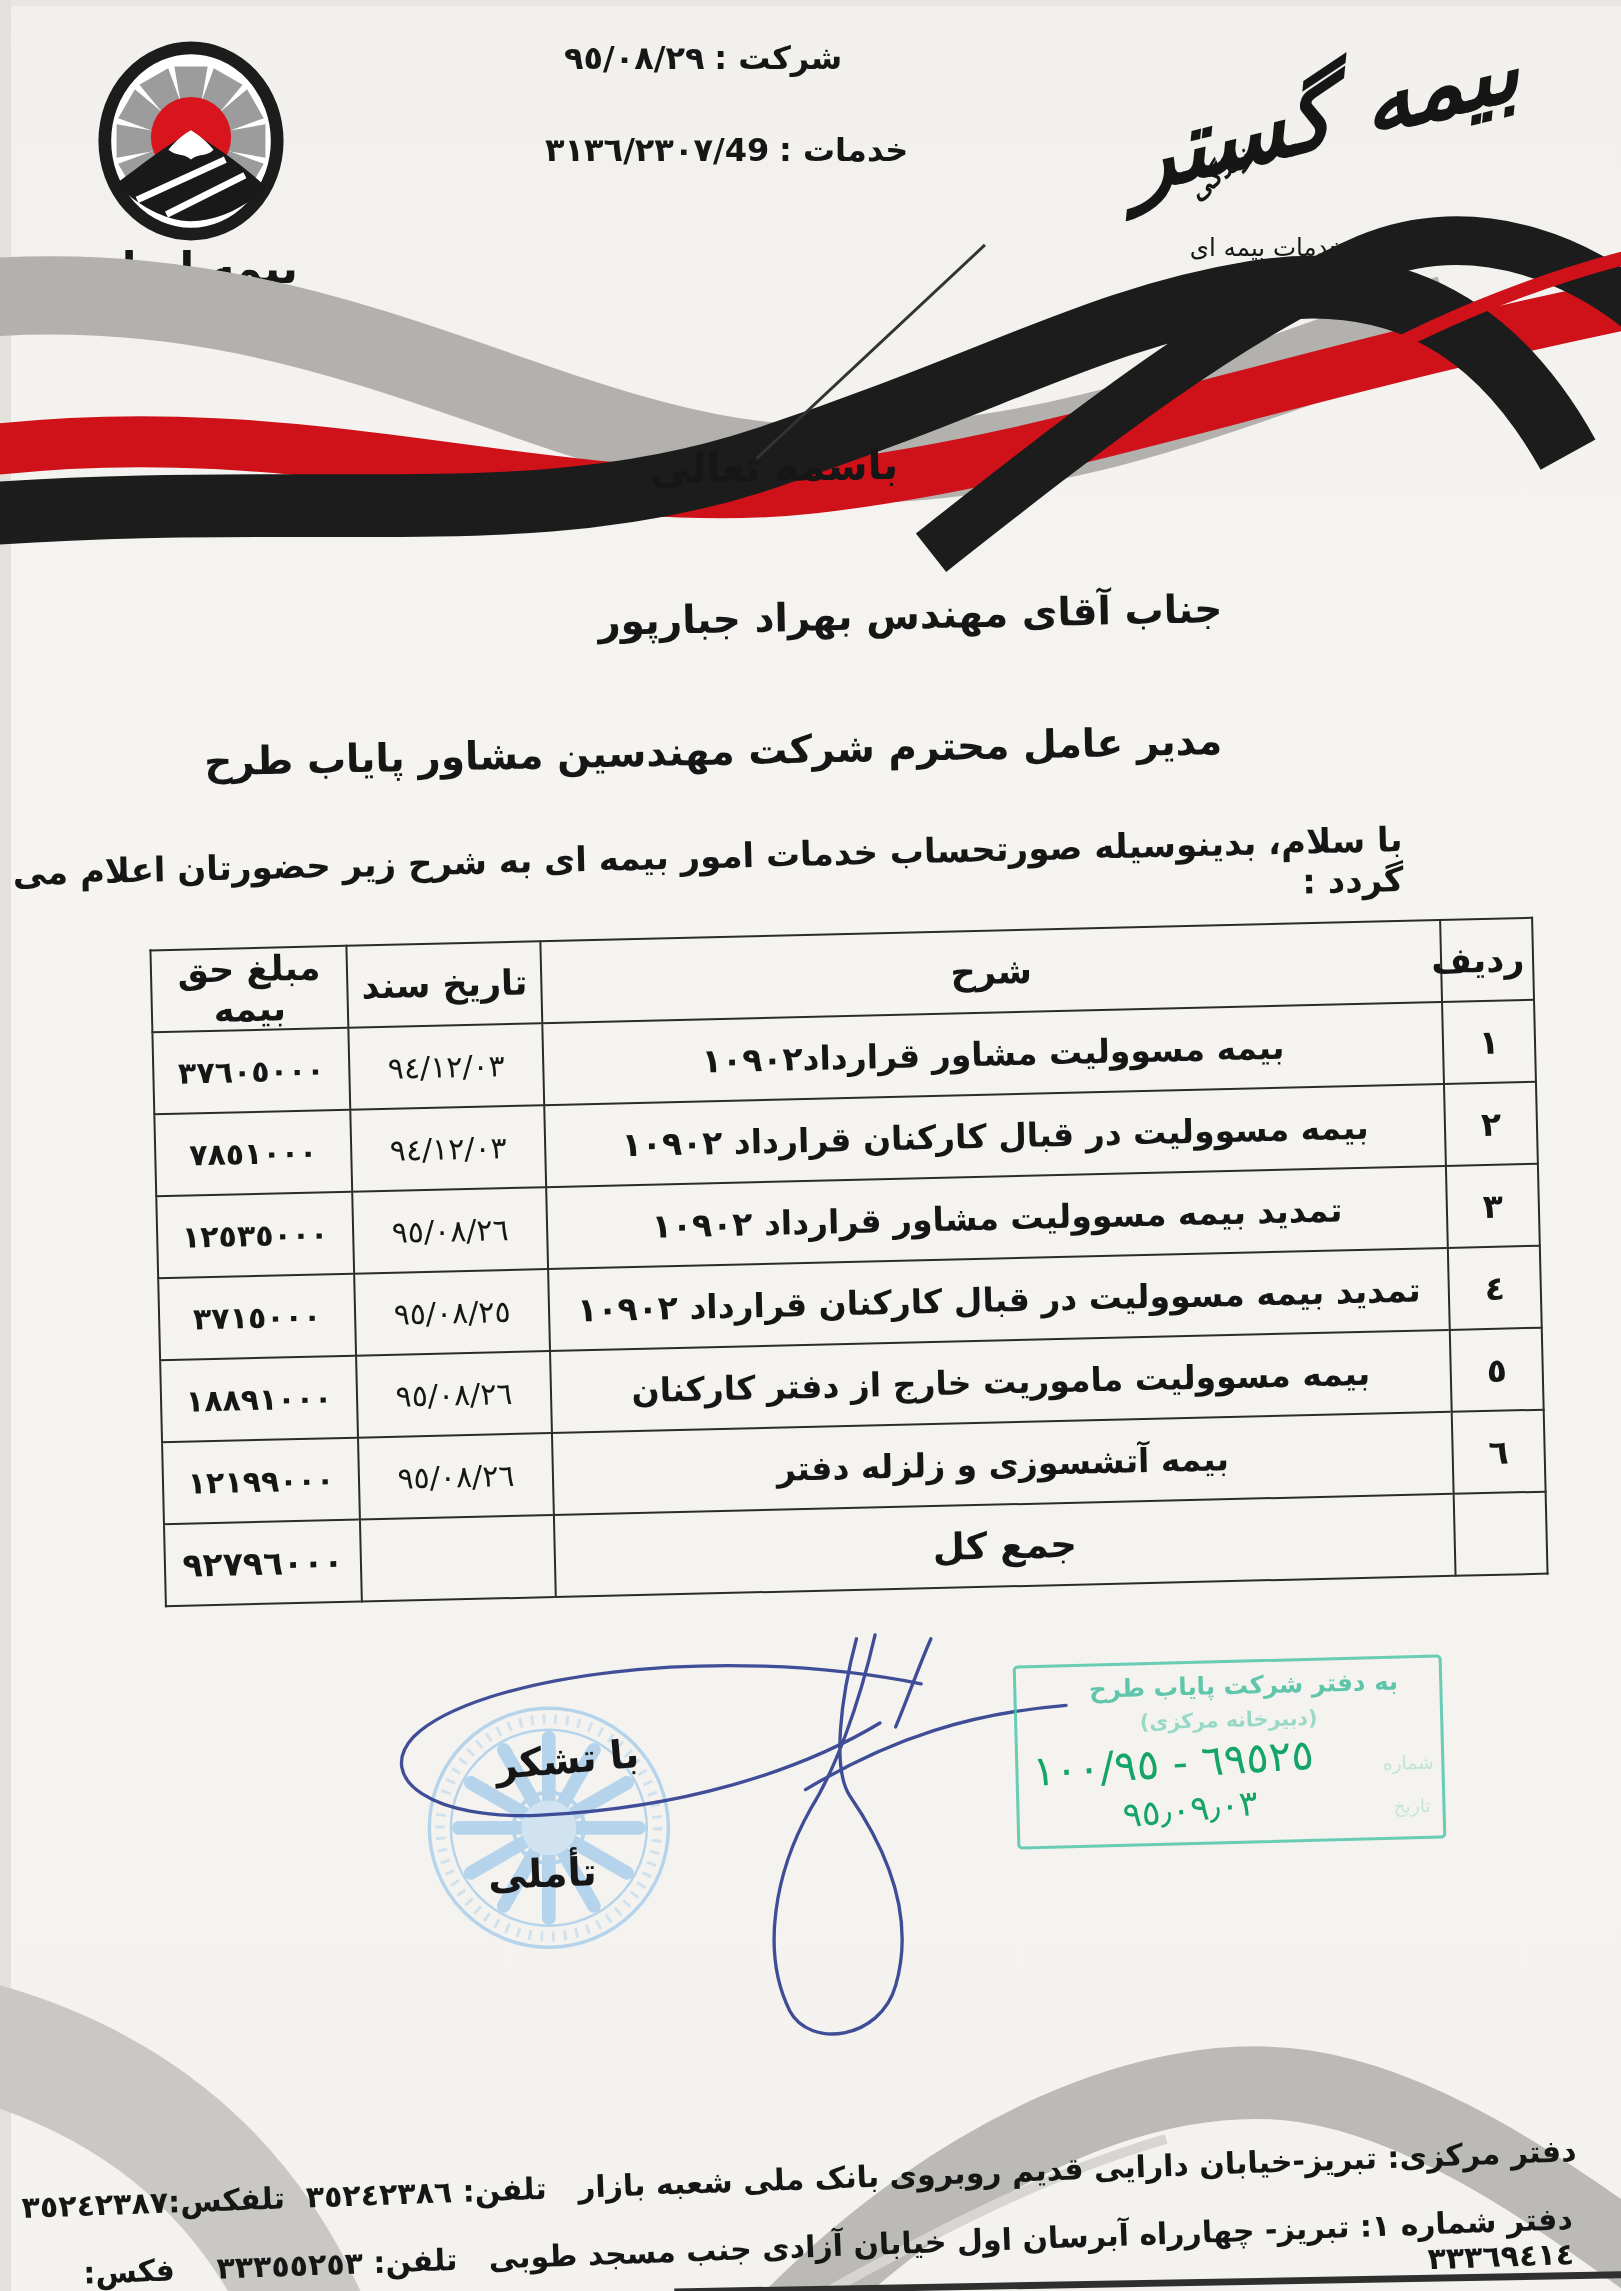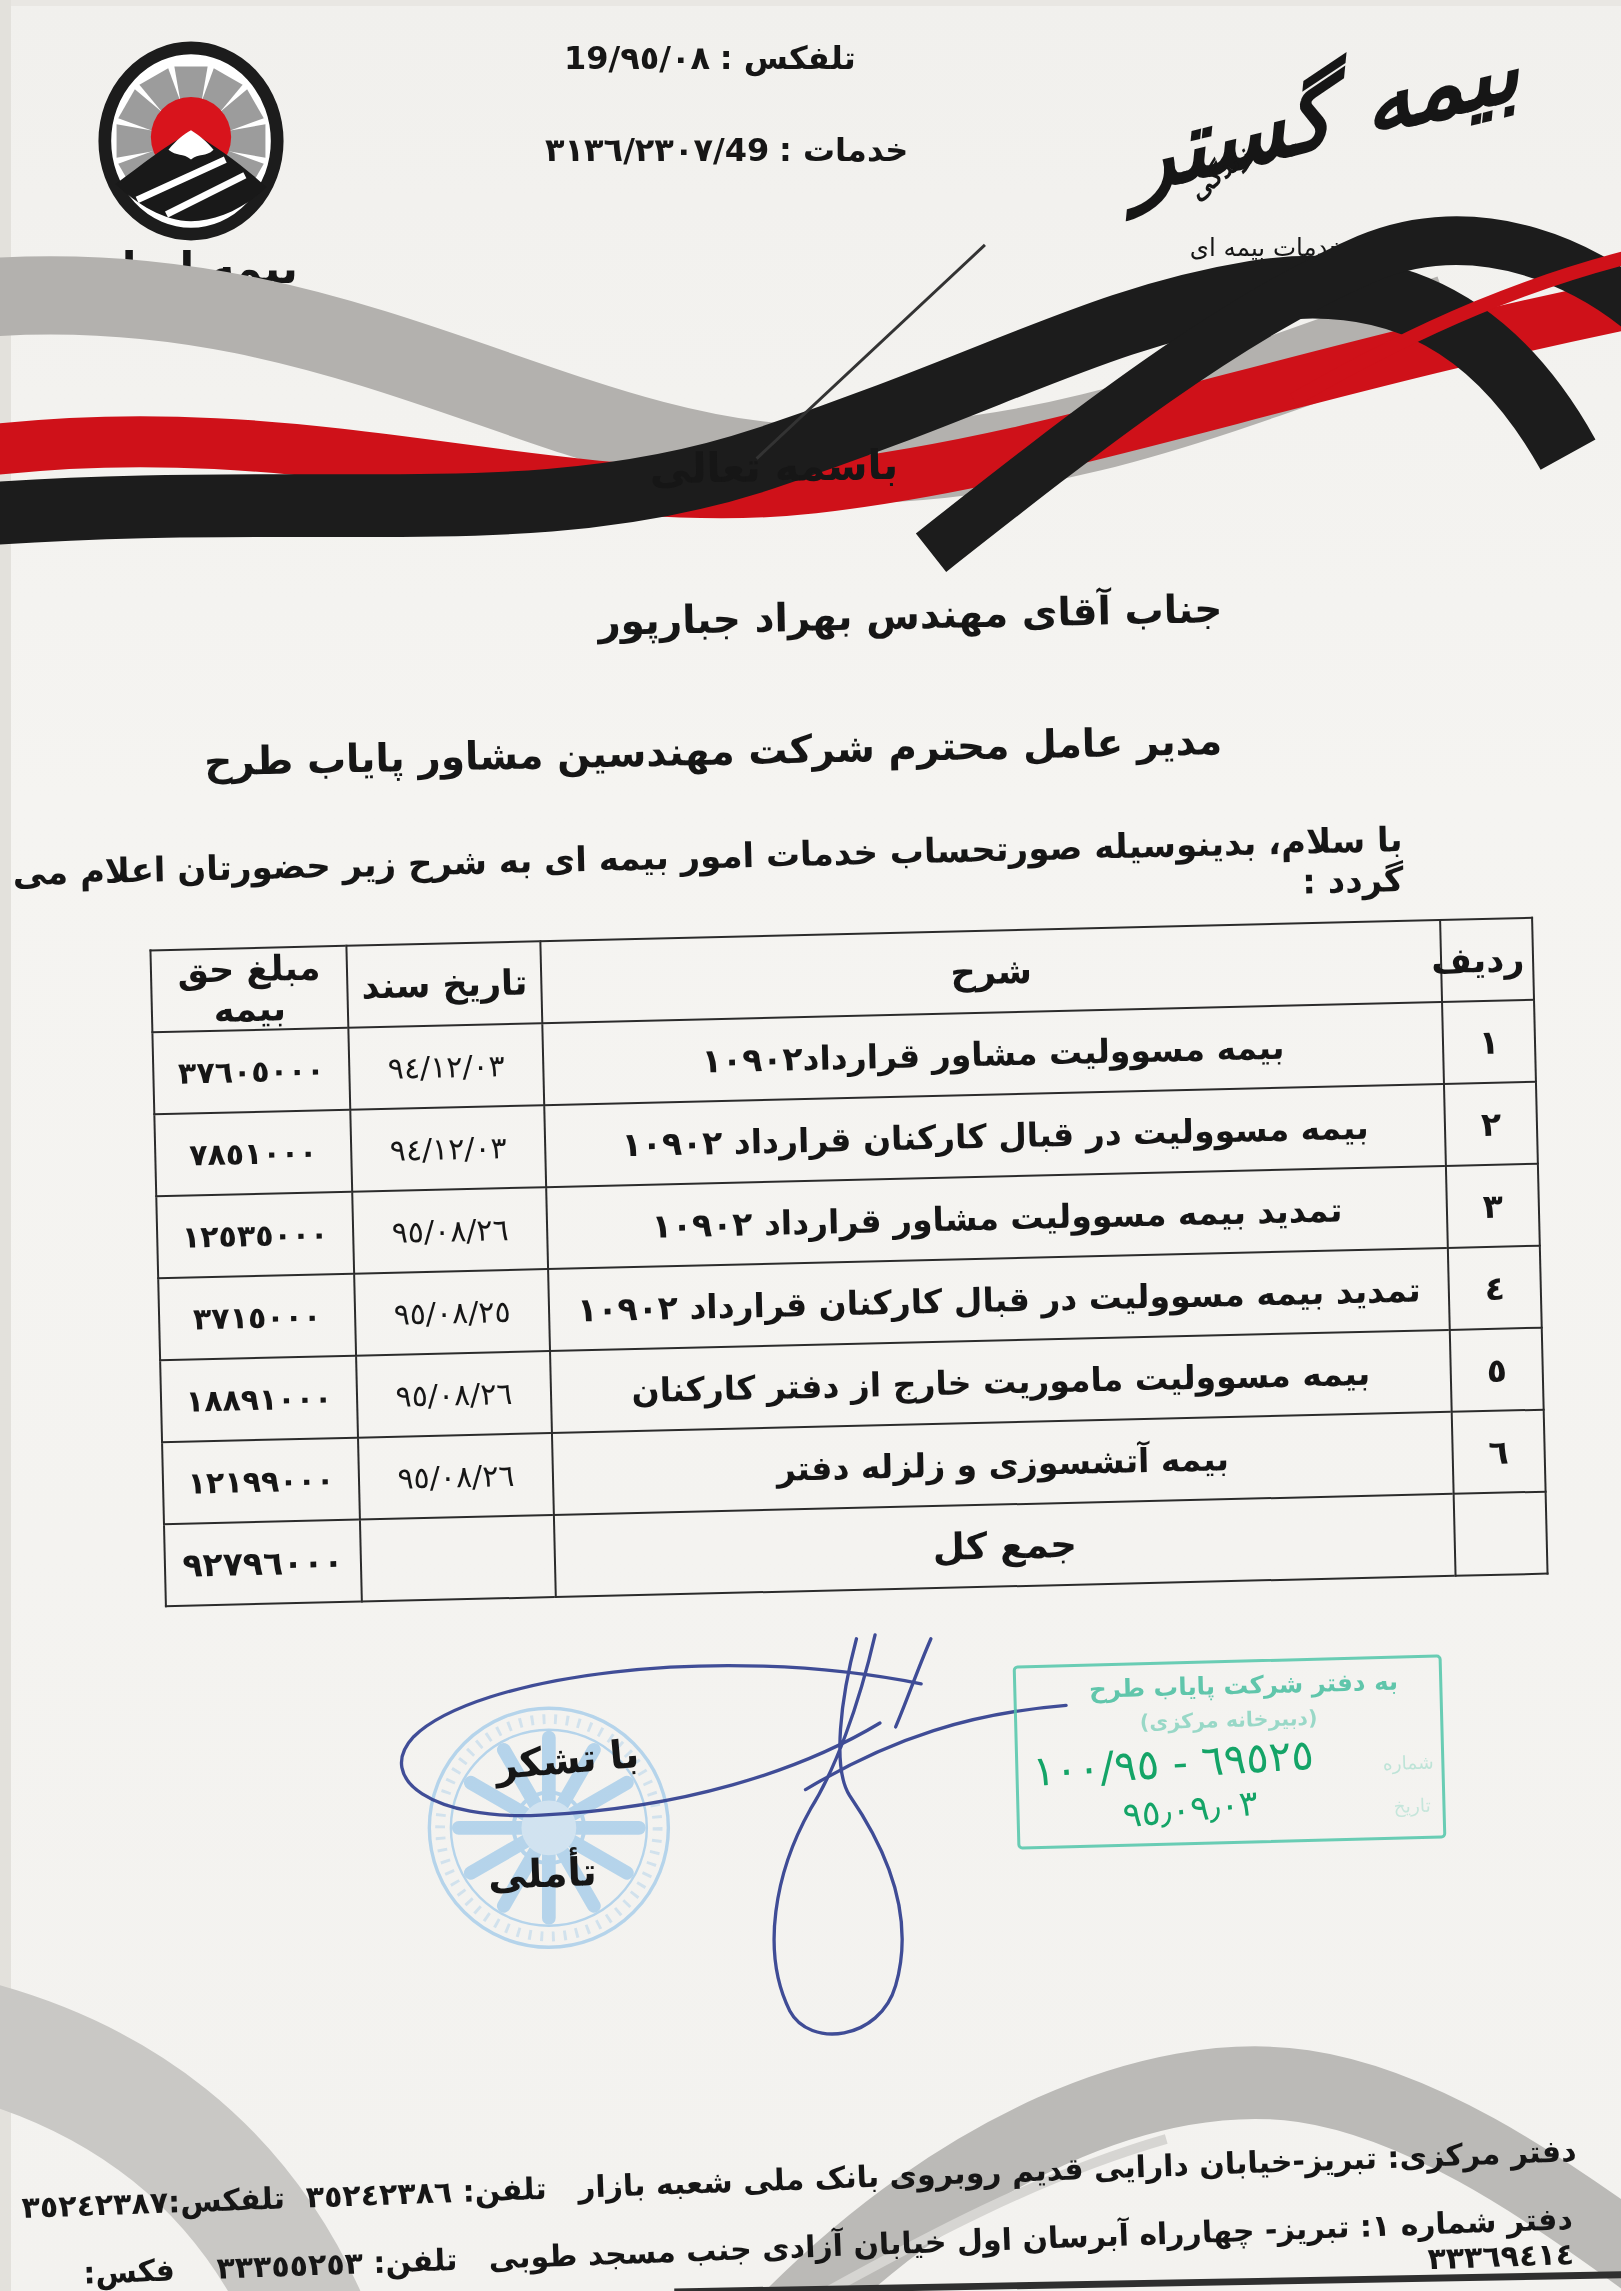--- a/index.html
+++ b/index.html
@@ -113,22 +113,22 @@
     <circle cx="97" cy="98" r="41" fill="#d8141c"></circle>
     <path d="M 20,146 C 48,125 72,106 97,93 C 122,106 152,129 174,149 C 152,171 122,184 97,184 C 70,184 42,167 20,146 Z" fill="#191919"></path>
     <path d="M 74,111 C 82,101 90,95 97,91 C 105,96 114,103 120,111 C 112,119 105,114 97,121 C 89,114 82,118 74,111 Z" fill="#ffffff"></path>
     <path d="M 42,162 L 132,121" stroke="#ffffff" stroke-width="7" fill="none"></path>
     <path d="M 72,177 L 152,137" stroke="#ffffff" stroke-width="7" fill="none"></path>
   </svg>
   <div class="abs iran-logo-text">بیمه ایران</div>
   <div class="abs iran-code">کد ۳۱۳۶</div>
 
   <div class="abs hdr-line hdr-date">
-    <span>تلفکس :</span>
-    <span>٩٥/٠٨/19</span>
+    <span>شرکت :</span>
+    <span>٩٥/٠٨/٢٩</span>
   </div>
   <div class="abs hdr-line hdr-no">
     <span>خدمات :</span>
     <span>49/٣١٣٦/٢٣٠٧</span>
   </div>
 
   <div class="abs callig">بیمه گستر</div>
   <div class="abs callig-small">زندگی</div>
   <div class="abs tagline">شرکت خدمات بیمه ای</div>
 

